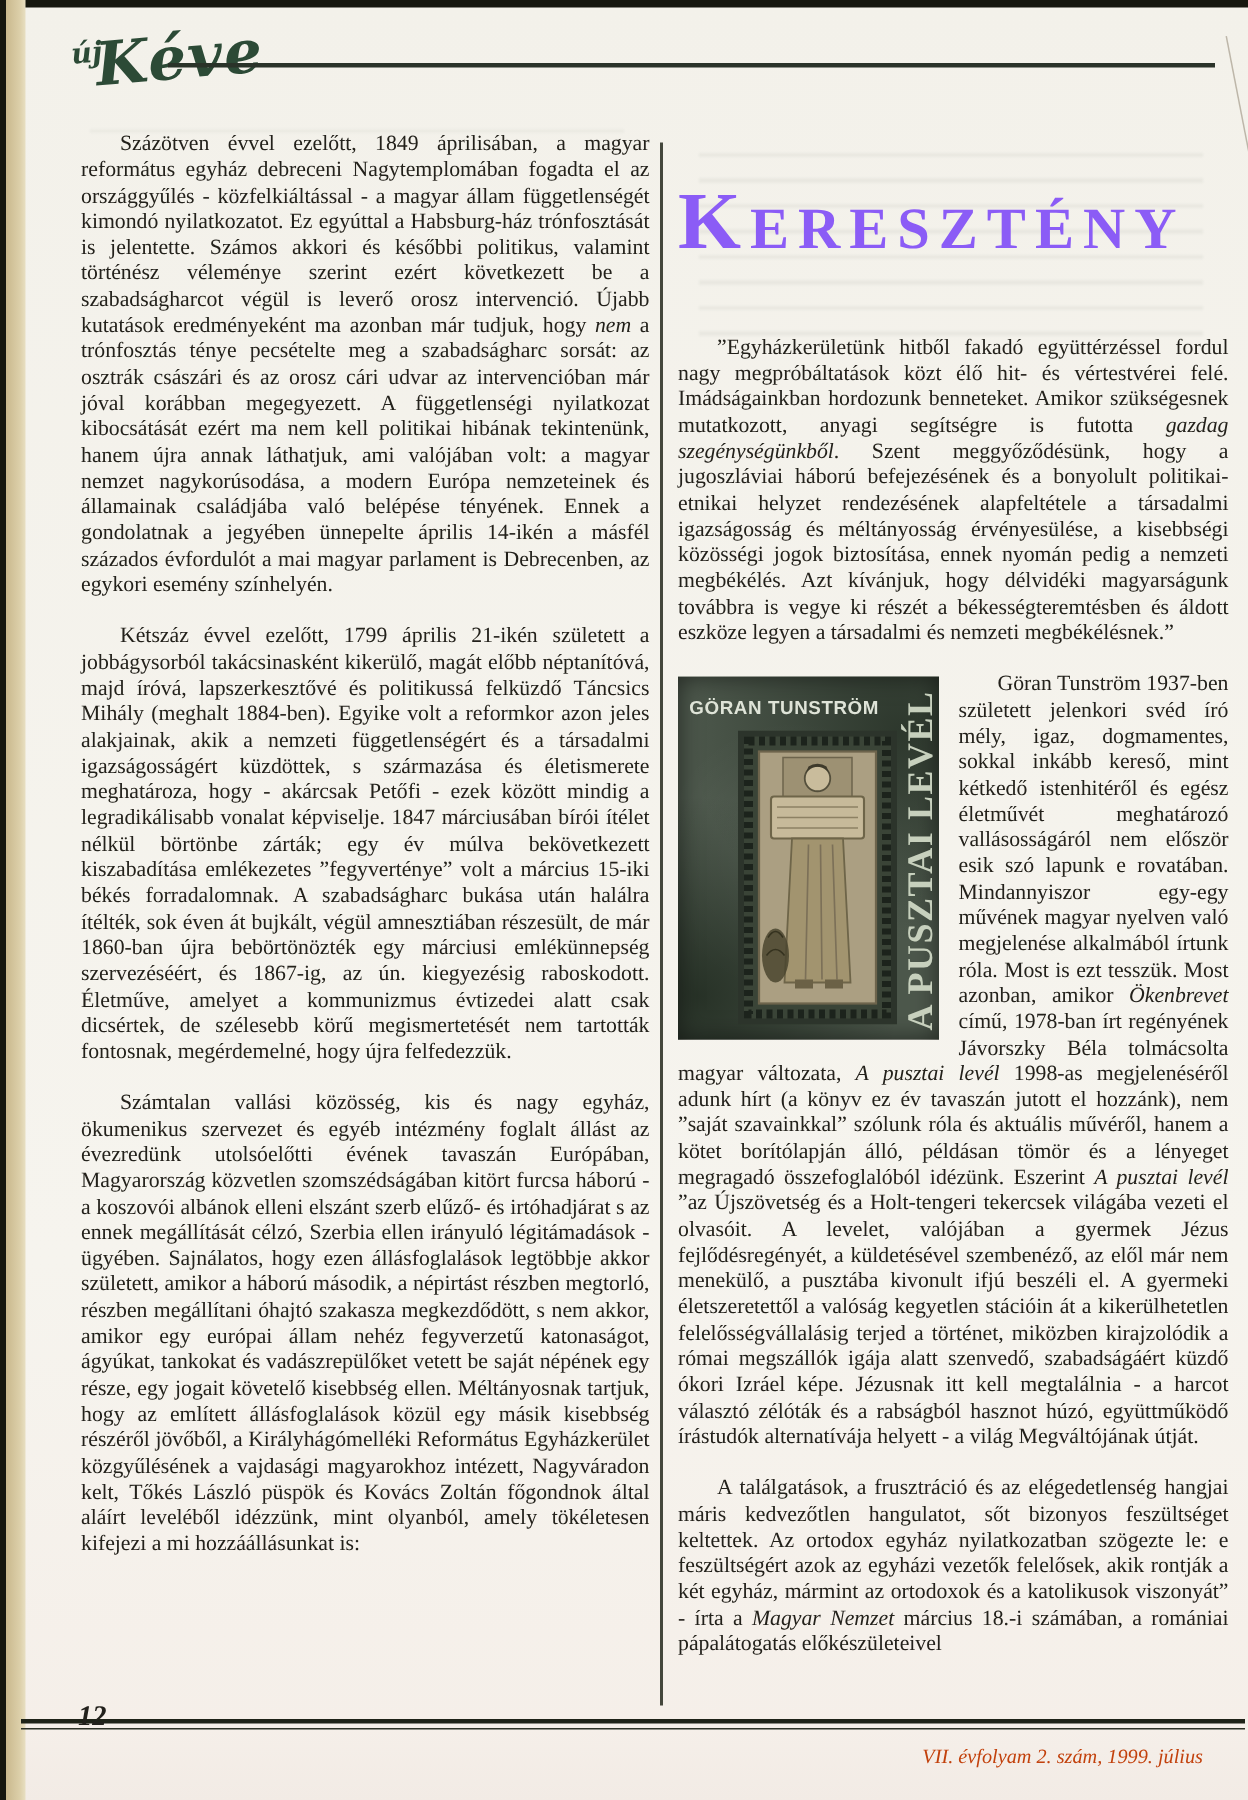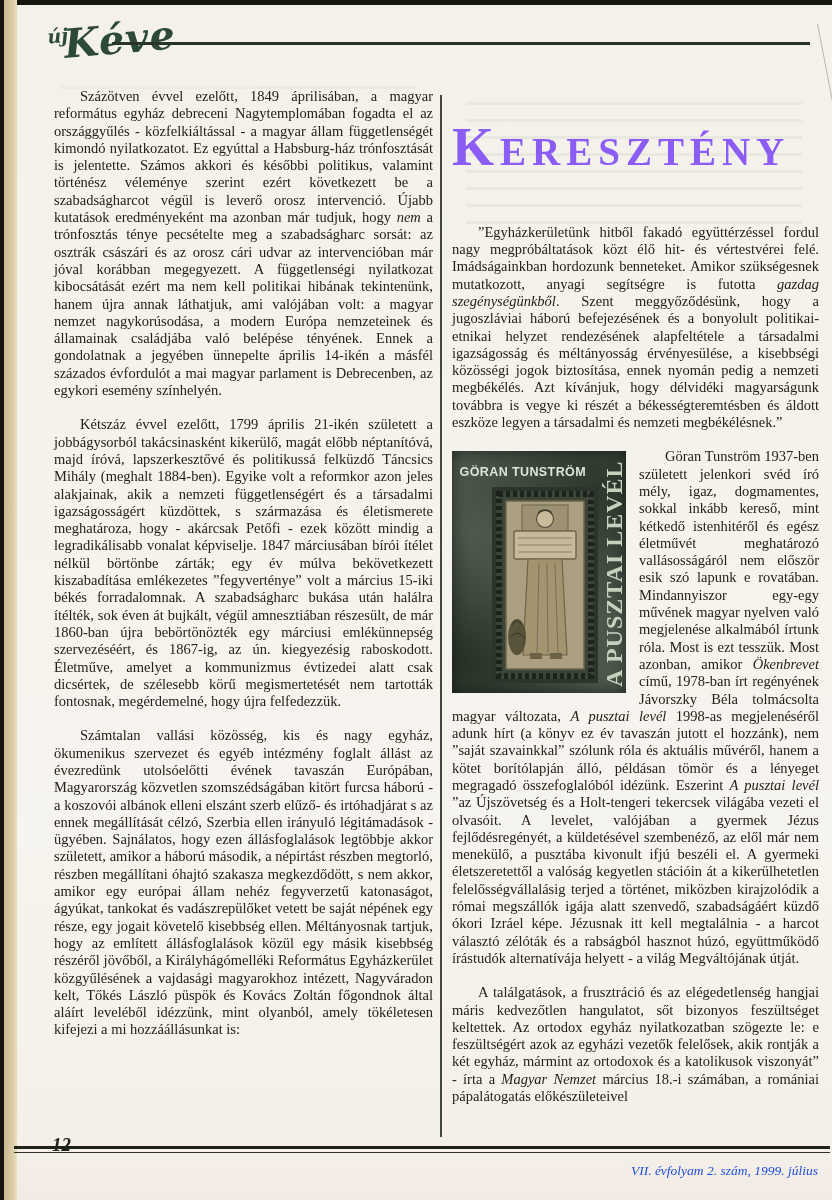--- a/index.html
+++ b/index.html
@@ -50,21 +50,21 @@
   .ghost{position:absolute;pointer-events:none;opacity:.5;filter:blur(.7px);
     background-image:repeating-linear-gradient(180deg,
       rgba(108,118,106,.15) 0px,rgba(108,118,106,.15) 3px,
       rgba(108,118,106,0) 3px,rgba(108,118,106,0) 17px);}
   .ghost.a{left:466px;top:102px;width:336px;height:136px;}
   .ghost.b{left:60px;top:86px;width:356px;height:12px;opacity:.35;}
   
   .footer-rule-1{position:absolute;left:14px;top:1146px;width:816px;height:3px;background:#1e2318;}
   .footer-rule-2{position:absolute;left:14px;top:1151.5px;width:816px;height:1.8px;background:#2b3025;}
   .footer-page{position:absolute;left:52px;top:1134px;font:italic bold 19px "Liberation Serif",serif;color:#22211c;}
-  .footer-issue{position:absolute;right:14px;top:1163px;font:italic 13.5px "Liberation Serif",serif;color:#1d4ed8;}
+  .footer-issue{position:absolute;right:30px;top:1163px;font:italic 13.5px "Liberation Serif",serif;color:#c2410c;}
 </style>
 </head>
 <body>
 
 <div class="top-bar"></div>
 <div class="edge-black"></div>
 <div class="edge-tan"></div>
 <div class="crease"></div>
 
 <div class="ghost a"></div>

